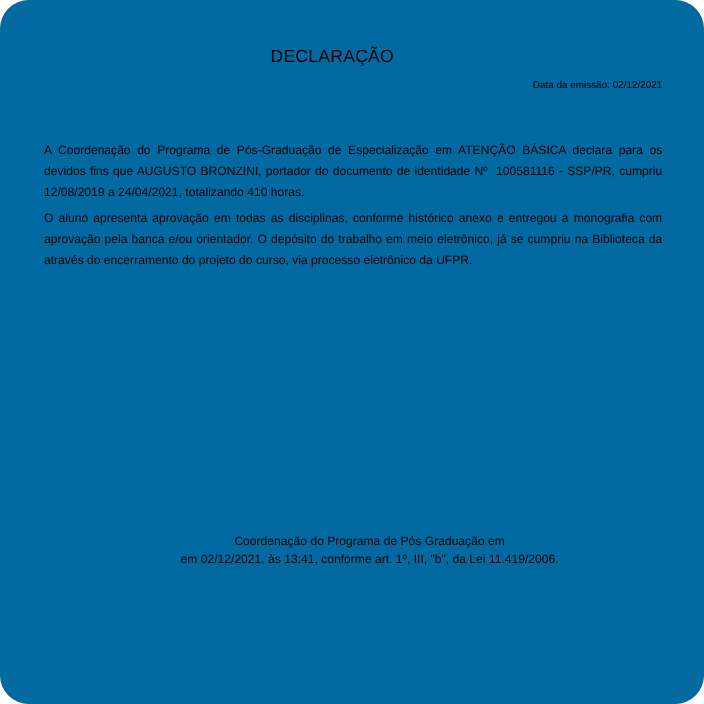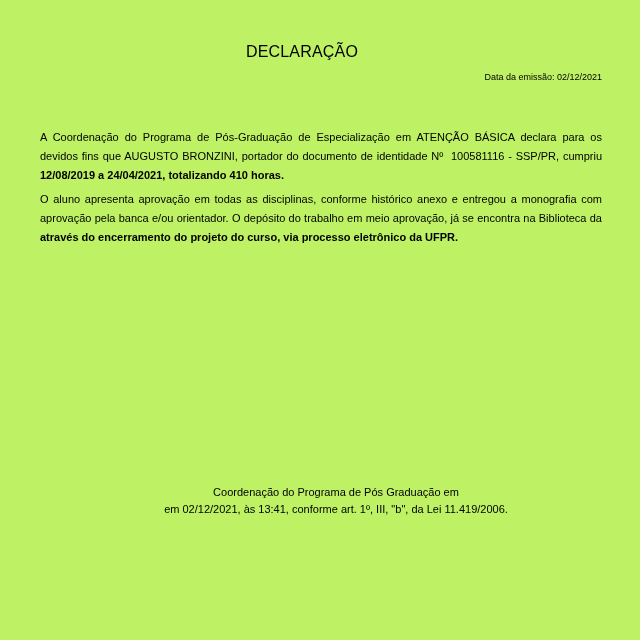--- a/index.html
+++ b/index.html
@@ -4,24 +4,25 @@
 <style>
   html, body {
     margin: 0;
     padding: 0;
     background: #ffffff;
   }
   .page {
     position: relative;
     width: 640px;
     height: 640px;
-    background: #bef264;
+    background: #0369a1;
     color: #000000;
     font-family: "Liberation Sans", sans-serif;
     overflow: hidden;
+    border-radius: 26px;
   }
   .title {
     position: absolute;
     top: 44px;
     left: 0;
     width: 604px;           
     margin: 0;
     font-size: 16px;
     font-weight: normal;
     line-height: 16px;
@@ -48,21 +49,20 @@
   .para + .para { margin-top: 5px; }
   .jline {
     text-align: justify;
     text-align-last: justify;
     text-justify: inter-word;
     white-space: nowrap;
   }
   .jline.last {
     text-align: right;
     text-align-last: left;
-    font-weight: bold;
   }
   .footer {
     position: absolute;
     top: 484px;
     left: 16px;
     width: 640px;
     font-size: 11px;
     line-height: 17px;
     text-align: center;
   }
@@ -79,21 +79,21 @@
   <div class="body">
 
     <div class="para">
       <div class="jline">A Coordenação do Programa de Pós-Graduação de Especialização em ATENÇÃO BÁSICA declara para os</div>
       <div class="jline">devidos fins que AUGUSTO BRONZINI, portador do documento de identidade Nº&nbsp; 100581116 - SSP/PR, cumpriu</div>
       <div class="jline last">12/08/2019 a 24/04/2021, totalizando 410 horas.</div>
     </div>
 
     <div class="para">
       <div class="jline">O aluno apresenta aprovação em todas as disciplinas, conforme histórico anexo e entregou a monografia com</div>
-      <div class="jline">aprovação pela banca e/ou orientador. O depósito do trabalho em meio aprovação, já se encontra na Biblioteca da</div>
+      <div class="jline">aprovação pela banca e/ou orientador. O depósito do trabalho em meio eletrônico, já se cumpriu na Biblioteca da</div>
       <div class="jline last">através do encerramento do projeto do curso, via processo eletrônico da UFPR.</div>
     </div>
 
   </div>
 
   <div class="footer">
     <div>Coordenação do Programa de Pós Graduação em</div>
     <div>em 02/12/2021, às 13:41, conforme art. 1º, III, "b", da Lei 11.419/2006.</div>
   </div>
 

